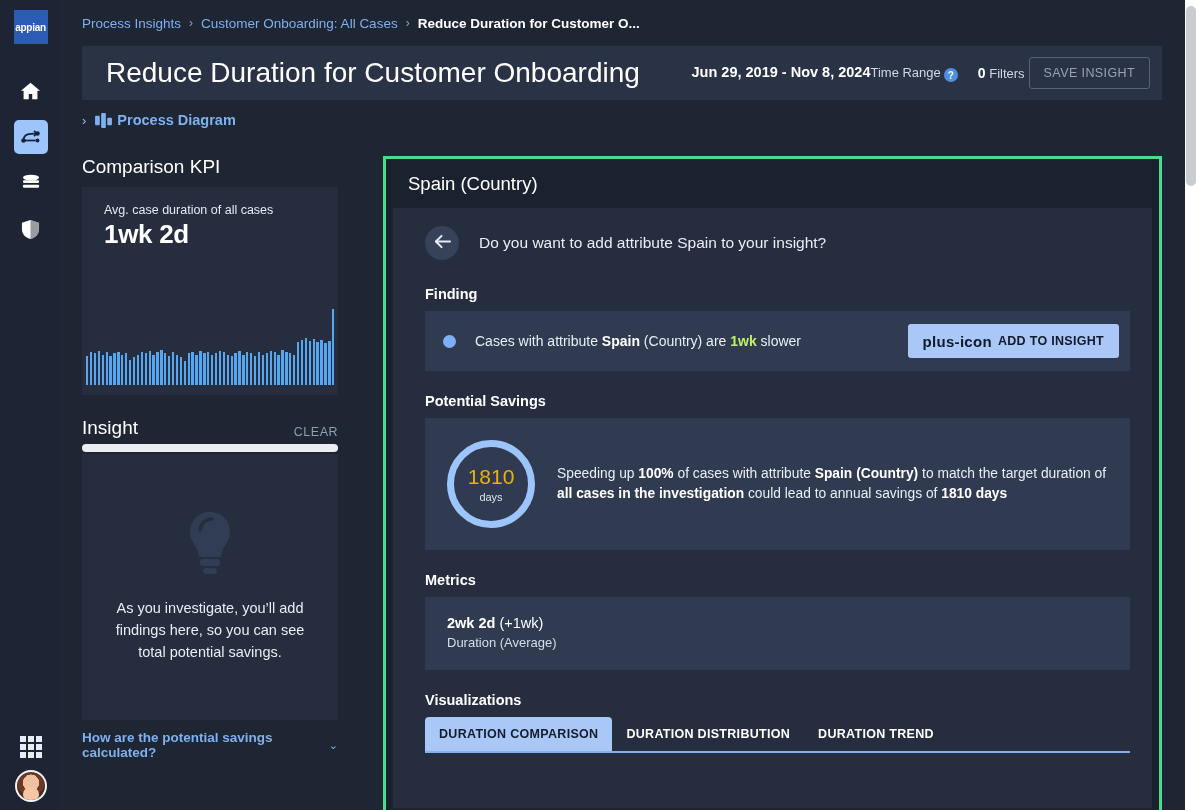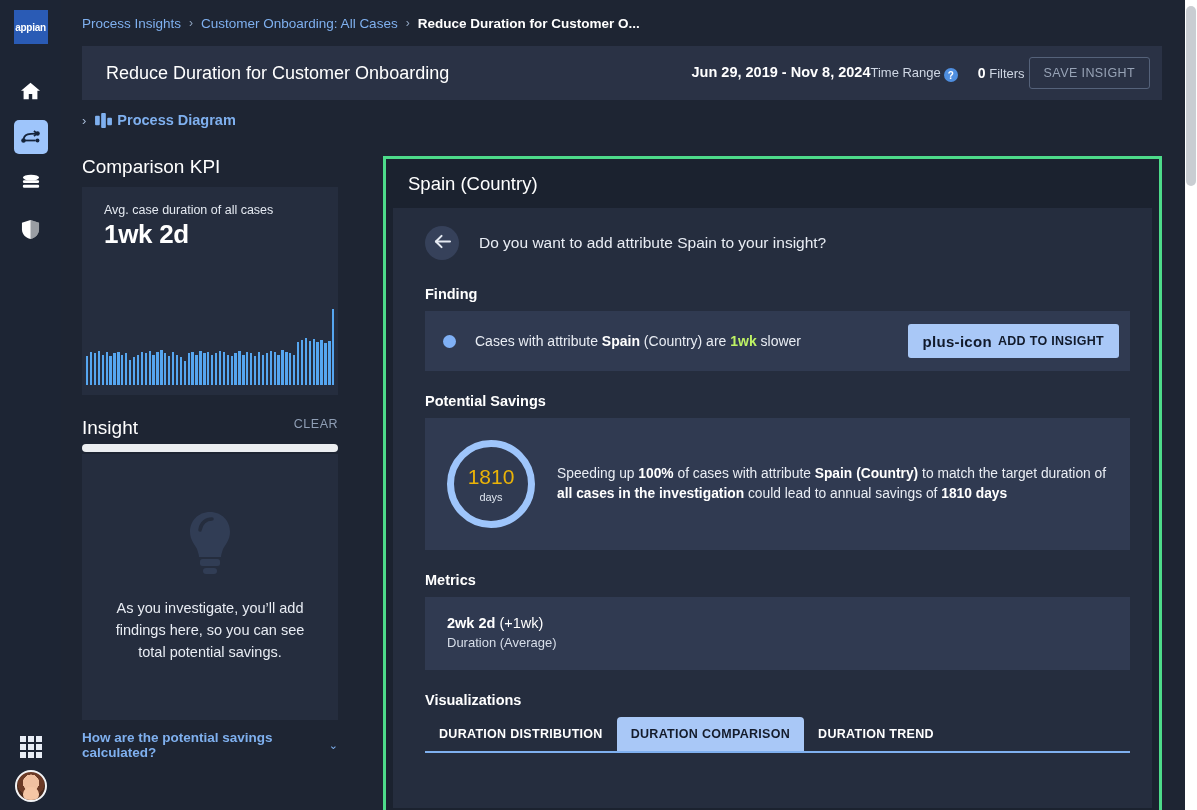--- a/index.html
+++ b/index.html
@@ -66,21 +66,21 @@
   .breadcrumb a { color: #7fb0ef; text-decoration: none; }
   .breadcrumb .sep { margin: 0 8px; color: #8fa3bf; font-size: 12px; }
   .breadcrumb .current { color: #ffffff; font-weight: bold; }
 
   
   .titlebar {
     margin-left: 21px; margin-right: 35px;
     height: 54px; background: #2a3245;
     display: flex; align-items: center; padding: 0 12px 0 24px;
   }
-  .titlebar h1 { font-size: 18px; font-weight: normal; color: #ffffff; white-space: nowrap; }
+  .titlebar h1 { font-size: 28px; font-weight: normal; color: #ffffff; white-space: nowrap; }
   .titlebar .spacer { flex: 1 1 auto; }
   .timerange { font-size: 13px; color: #ffffff; white-space: nowrap; }
   .timerange .dates { font-weight: bold; font-size: 14.5px; }
   .timerange .lbl { color: #cfd7e4; }
   .help-icon {
     display: inline-flex; align-items: center; justify-content: center;
     width: 14px; height: 14px; border-radius: 50%;
     background: #4f8fe0; color: #fff; font-size: 10px; font-weight: bold;
     margin-left: 3px; vertical-align: -2px;
   }
@@ -114,21 +114,21 @@
     position: relative; overflow: hidden;
   }
   .kpi-label { font-size: 12.5px; color: #e4e9f1; }
   .kpi-value { font-size: 26px; font-weight: bold; color: #ffffff; margin-top: 2px; letter-spacing: -0.3px; }
   .kpi-chart {
     position: absolute; left: 0; right: 0; bottom: 10px; height: 82px;
     display: flex; align-items: flex-end; gap: 1.6px; padding: 0 4px;
   }
   .kpi-chart i { flex: 1 1 auto; background: #56a6f0; display: block; min-width: 2px; }
 
-  .insight-head { display: flex; align-items: flex-start; margin-top: 22px; }
+  .insight-head { display: flex; align-items: flex-end; margin-top: 22px; }
   .insight-head h2 { font-size: 19px; color: #ffffff; font-weight: normal; }
   .insight-head .clear {
     margin-left: auto; font-size: 12.5px; color: #8f9eb5; letter-spacing: 0.5px;
   }
   .hscroll { height: 8px; background: #eceef1; border-radius: 4px; margin-top: 5px; }
   .insight-card {
     background: #252d3e; height: 266px; margin-top: 2px;
     display: flex; flex-direction: column; align-items: center; justify-content: center;
     padding: 0 22px;
   }
@@ -457,22 +457,22 @@
               <div class="metrics-row">
                 <div class="metric">
                   <div class="v"><b>2wk 2d</b><span> (+1wk)</span></div>
                   <div class="k">Duration (Average)</div>
                 </div>
               </div>
             </div>
 
             <div class="sec-title">Visualizations</div>
             <div class="tabs">
+              <div class="tab active">DURATION COMPARISON</div>
               <div class="tab">DURATION DISTRIBUTION</div>
-              <div class="tab active">DURATION COMPARISON</div>
               <div class="tab">DURATION TREND</div>
             </div>
 
           </div>
         </div>
       </div>
 
     </div>
 
     <div class="pagescroll">

